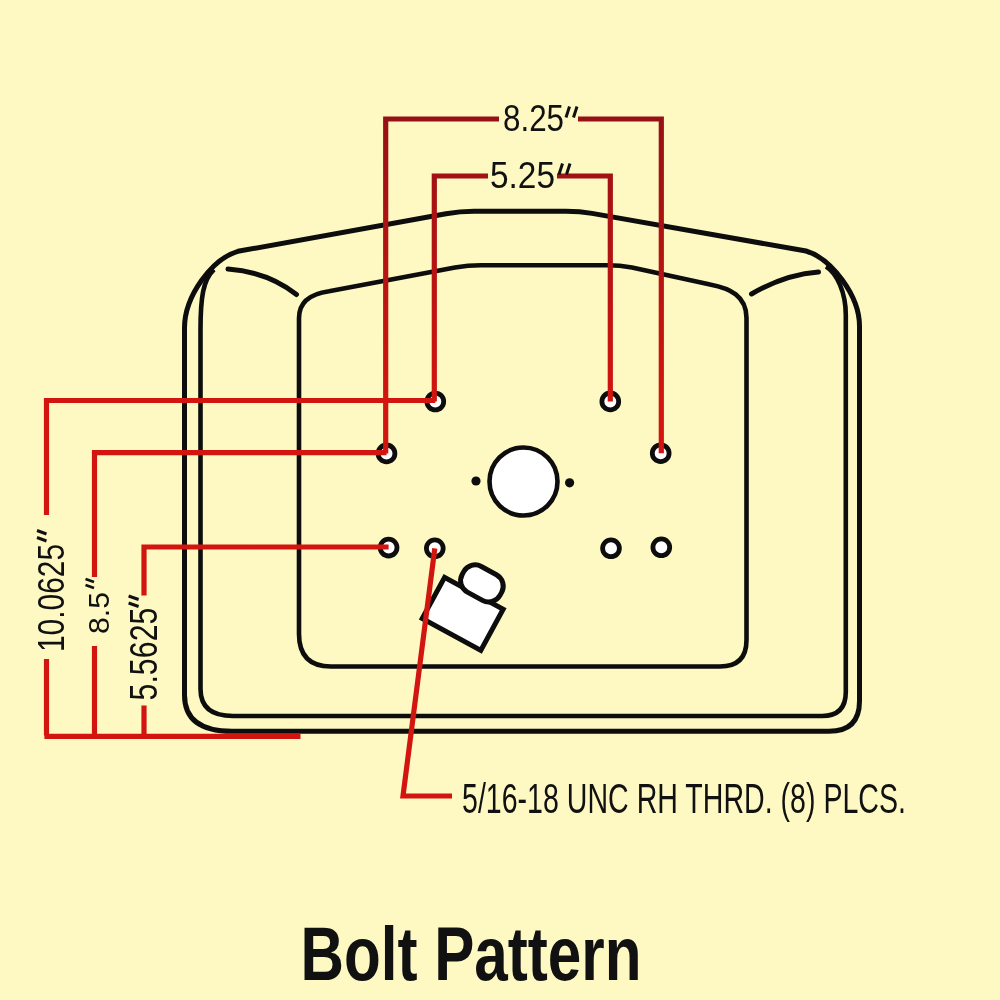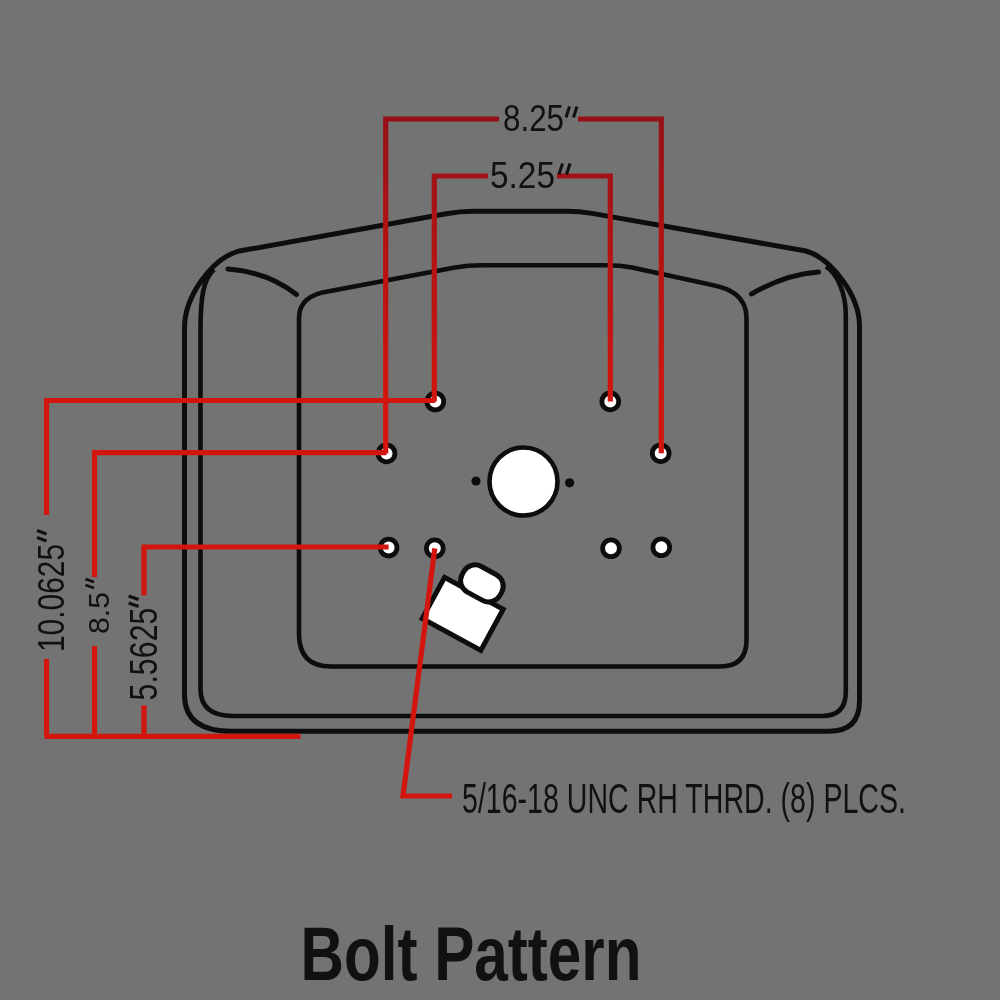--- a/index.html
+++ b/index.html
@@ -1,16 +1,16 @@
 <!DOCTYPE html>
 <html><head>
 <meta charset="utf-8">
 <style>
 html,body{margin:0;padding:0;background:#fff;}
-#page{width:1000px;height:1000px;position:relative;background:#737373;overflow:hidden;}
+#page{width:1000px;height:1000px;position:relative;background:#fef9c3;overflow:hidden;}
 svg{position:absolute;left:0;top:0;}
 text{font-family:"Liberation Sans",sans-serif;fill:#111;}
 </style>
 </head>
 <body>
 <div id="page">
 <svg width="1000" height="1000" viewBox="0 0 1000 1000">
   <defs>
     <linearGradient id="rg" gradientUnits="userSpaceOnUse" x1="0" y1="110" x2="0" y2="400">
       <stop offset="0" stop-color="#941116"></stop>

